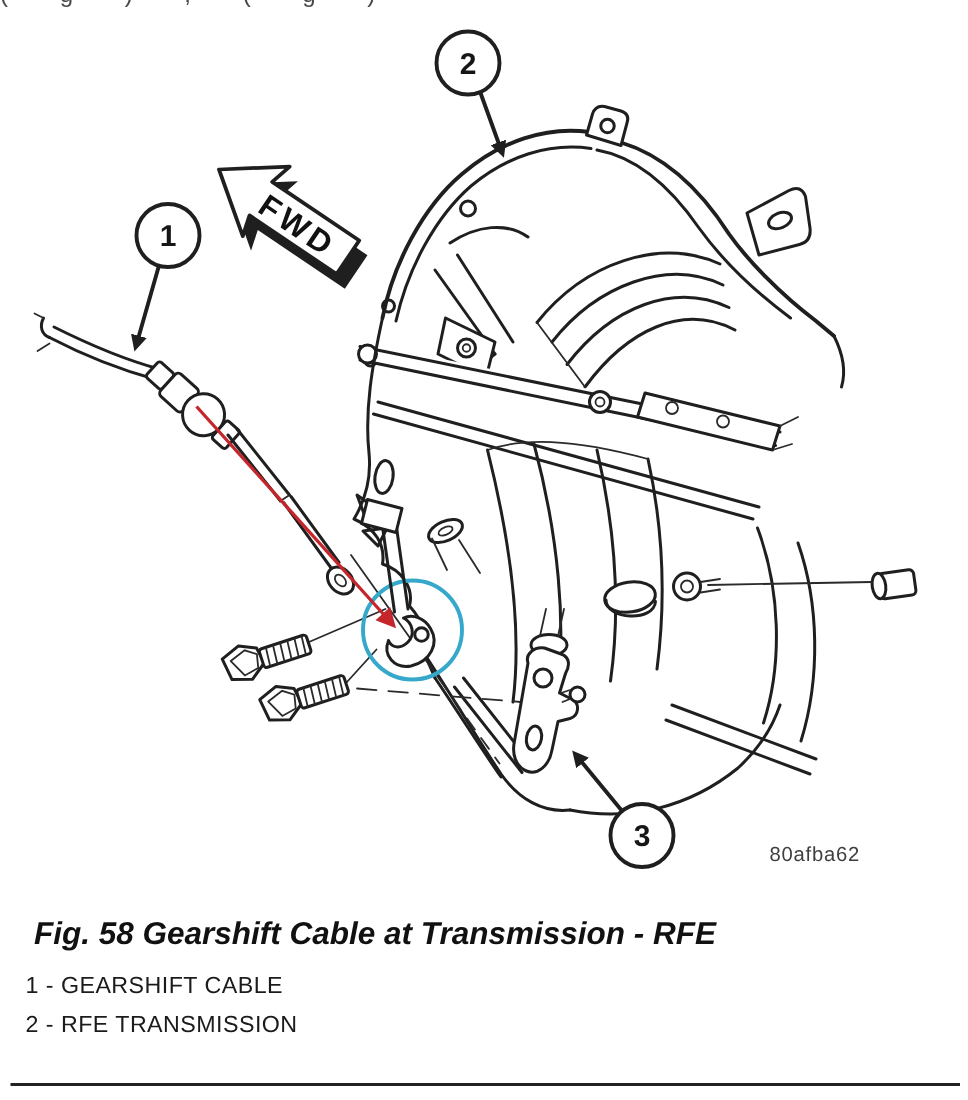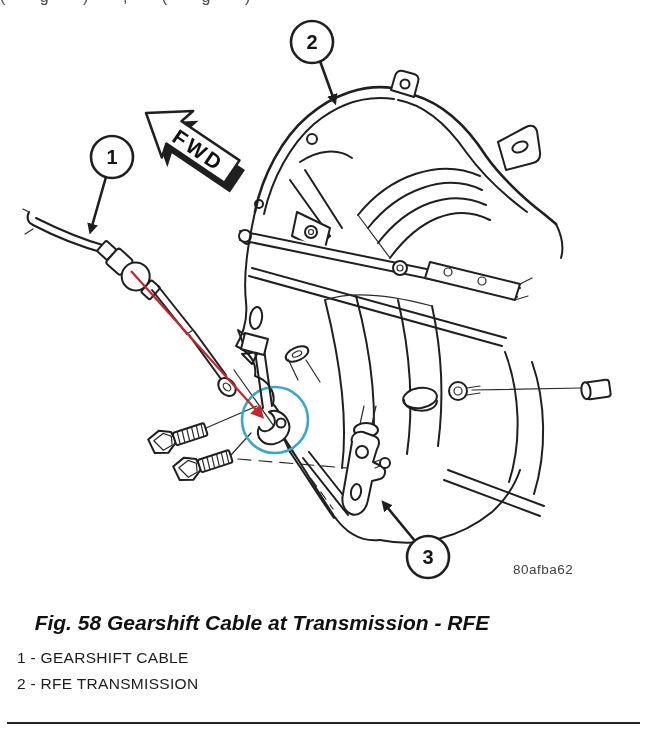--- a/index.html
+++ b/index.html
@@ -17,21 +17,21 @@
   .lnk{fill:none;stroke:#1f1f1f;stroke-width:2.6;stroke-linecap:round;stroke-linejoin:round;}
   .thin{fill:none;stroke:#2a2a2a;stroke-width:1.2;stroke-linecap:round;}
   .wf{fill:#ffffff;stroke:#1f1f1f;stroke-width:2;stroke-linejoin:round;}
   .wfk{fill:#ffffff;stroke:#1f1f1f;stroke-width:2.6;stroke-linejoin:round;}
   .callout-num{font-family:"Liberation Sans",sans-serif;font-size:20px;font-weight:600;fill:#161616;}
   .fwd-txt{font-family:"Liberation Sans",sans-serif;font-size:21px;font-weight:bold;
     letter-spacing:3px;fill:#111;}
   .image-code{position:absolute;left:513px;top:562px;font-size:13.5px;color:#3f3f3f;
     letter-spacing:0.5px;text-align:center;}
   .caption{position:absolute;top:611px;left:0;width:500px;text-align:center;
-    font-size:21px;font-weight:bold;font-style:italic;color:#111;padding-left:12px;}
+    font-size:21px;font-weight:bold;font-style:italic;color:#111;}
   .legend{position:absolute;top:647px;left:17px;font-size:15.5px;letter-spacing:0.3px;
     color:#1b1b1b;}
   .legend div{height:26px;line-height:22px;}
   .bottom-rule{position:absolute;top:722px;left:7px;width:633px;height:2px;background:#222;}
 </style>
 </head>
 <body>
 
 <div class="page">
 

